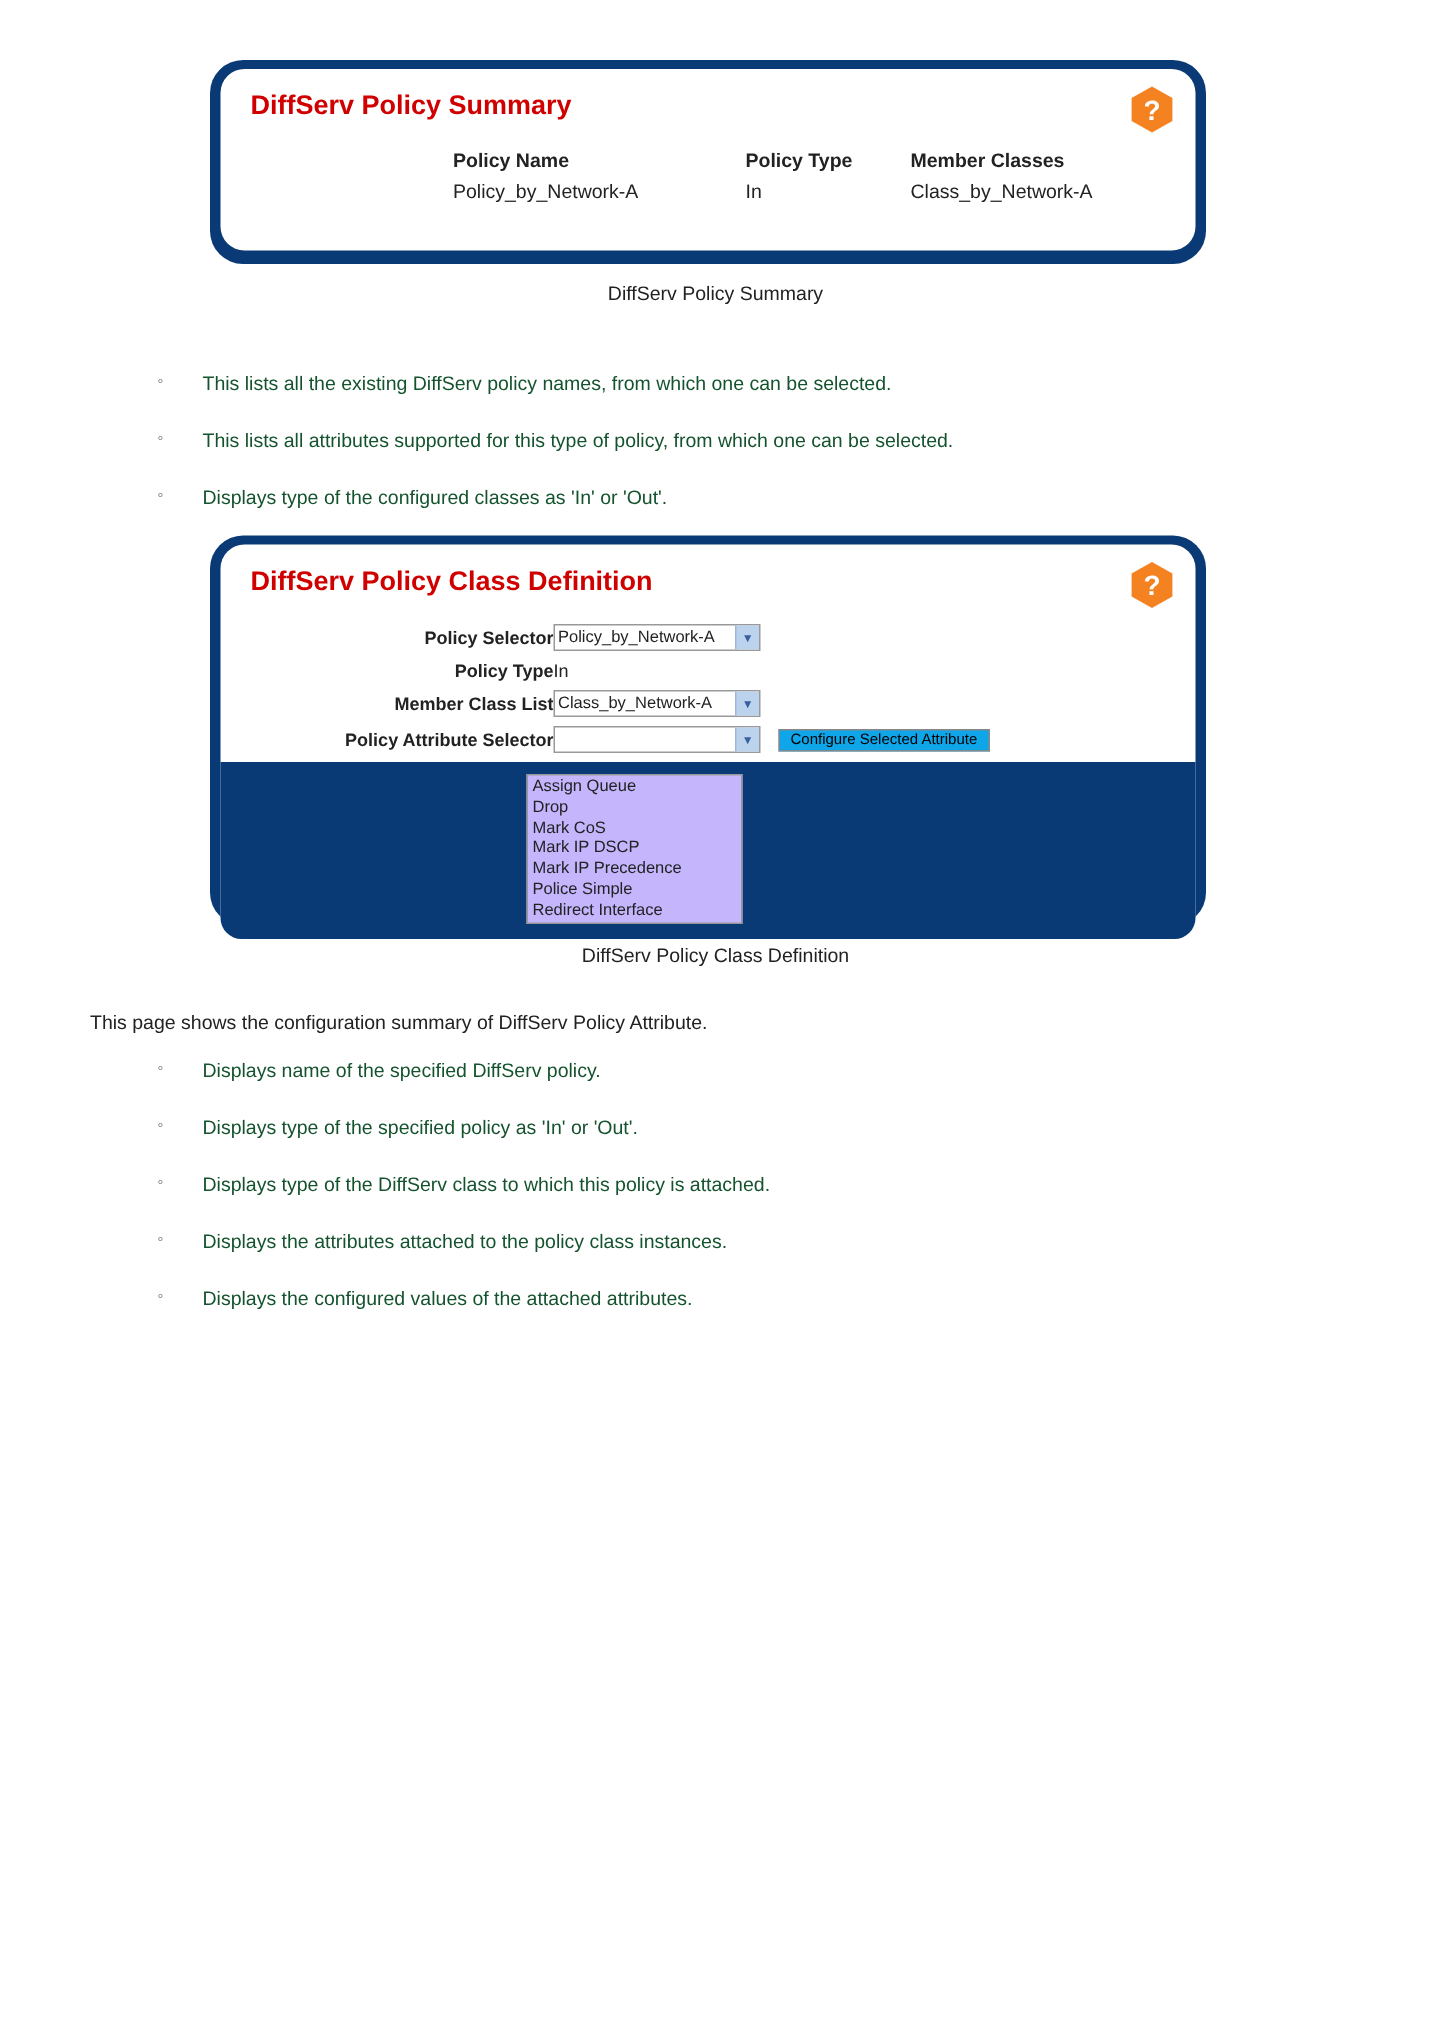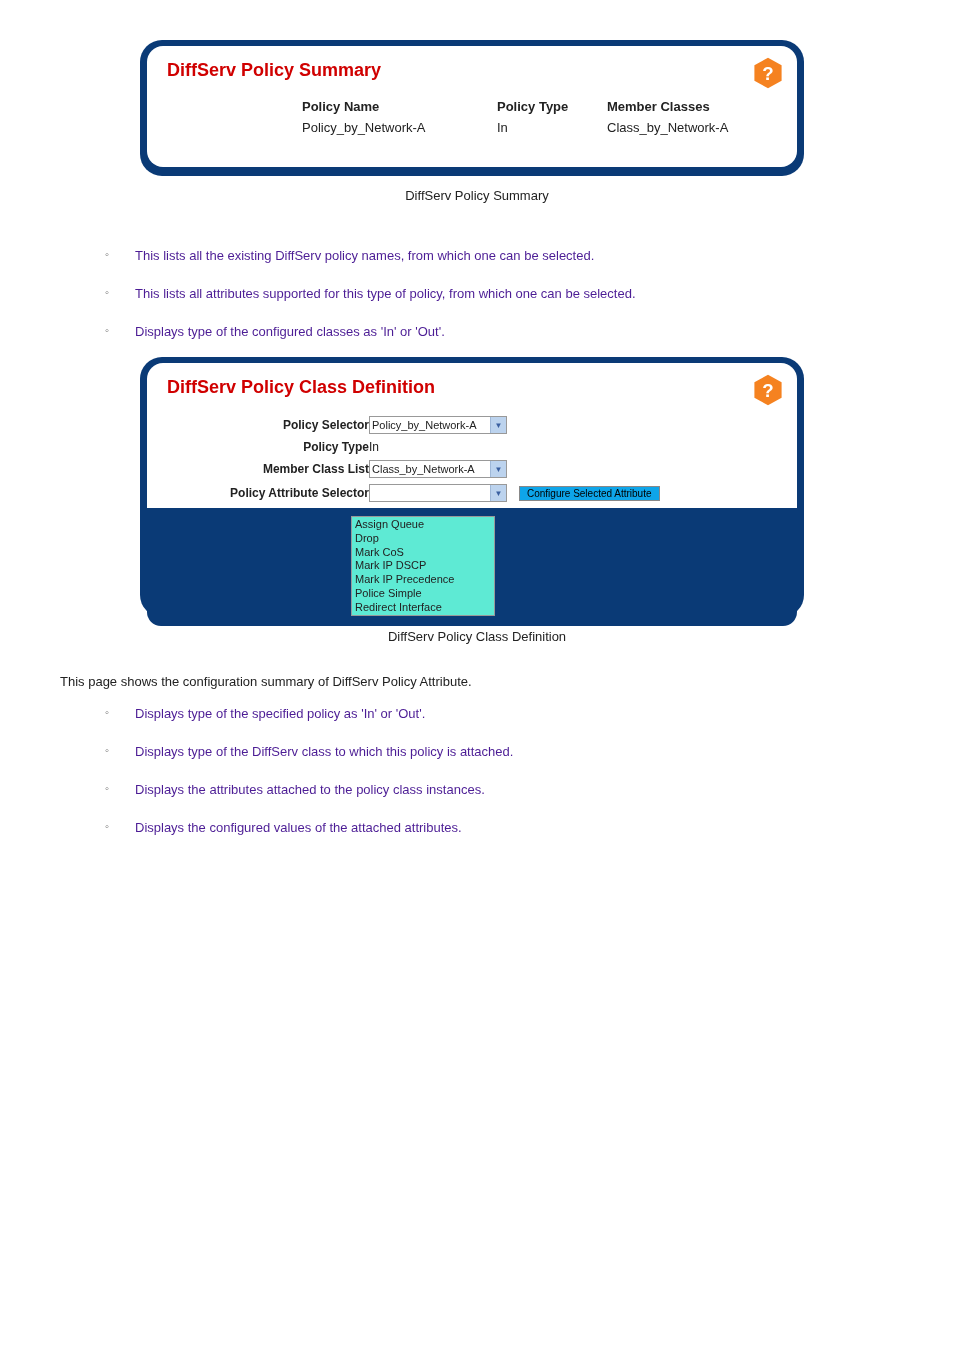--- a/index.html
+++ b/index.html
@@ -99,21 +99,21 @@
     line-height: 2.0;
   }
   ul.bullets > li::before {
     content: "◦";
     position: absolute;
     left: 0;
     top: 0;
     color: #666;
     font-size: 11px;
   }
-  .li-text { color: #4c1d95; }
+  .li-text { color: #14532d; }
   .intro {
     margin: 30px 0 12px 0;
   }
   
   .form-row {
     display: flex;
     align-items: center;
     margin-bottom: 6px;
     margin-left: 42px;
   }
@@ -166,21 +166,21 @@
     padding-bottom: 0;
   }
   .darkstrip {
     background: #0a3a76;
     margin: 4px -20px -18px -20px;
     padding: 8px 0 10px 204px;
     border-bottom-left-radius: 14px;
     border-bottom-right-radius: 14px;
   }
   .open-list {
-    background: #5eead4;
+    background: #c4b5fd;
     border: 1px solid #999;
     width: 136px;
     font-size: 11px;
     line-height: 1.25;
     padding: 1px 3px;
   }
   .open-list div { white-space: nowrap; }
 </style>
 </head>
 <body>
@@ -276,19 +276,20 @@
         </div>
 
       </div>
     </div>
   </div>
   <div class="caption" style="margin-bottom:30px;">DiffServ Policy Class Definition</div>
 
   <div class="intro">This page shows the configuration summary of DiffServ Policy Attribute.</div>
 
   <ul class="bullets">
+    <li><span class="li-text">Displays name of the specified DiffServ policy.</span></li>
     <li><span class="li-text">Displays type of the specified policy as 'In' or 'Out'.</span></li>
     <li><span class="li-text">Displays type of the DiffServ class to which this policy is attached.</span></li>
     <li><span class="li-text">Displays the attributes attached to the policy class instances.</span></li>
     <li><span class="li-text">Displays the configured values of the attached attributes.</span></li>
   </ul>
 
 </div>
 
 </body></html>

